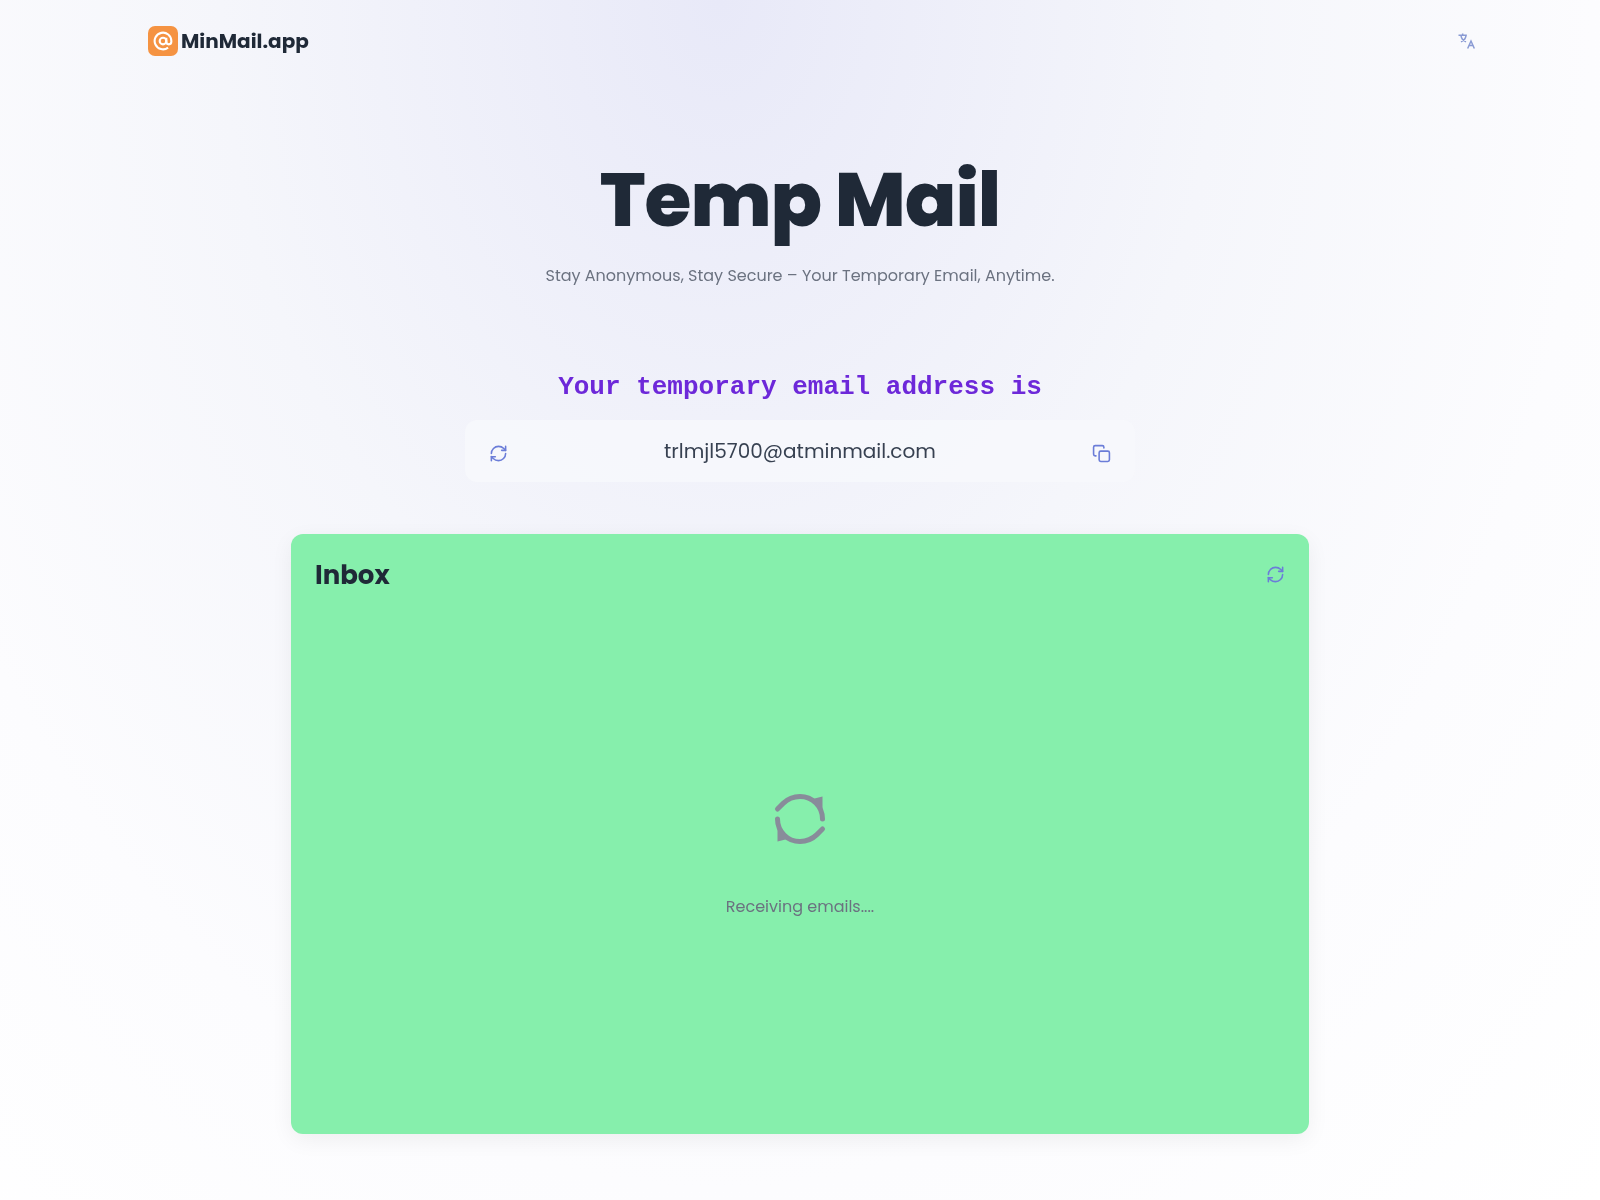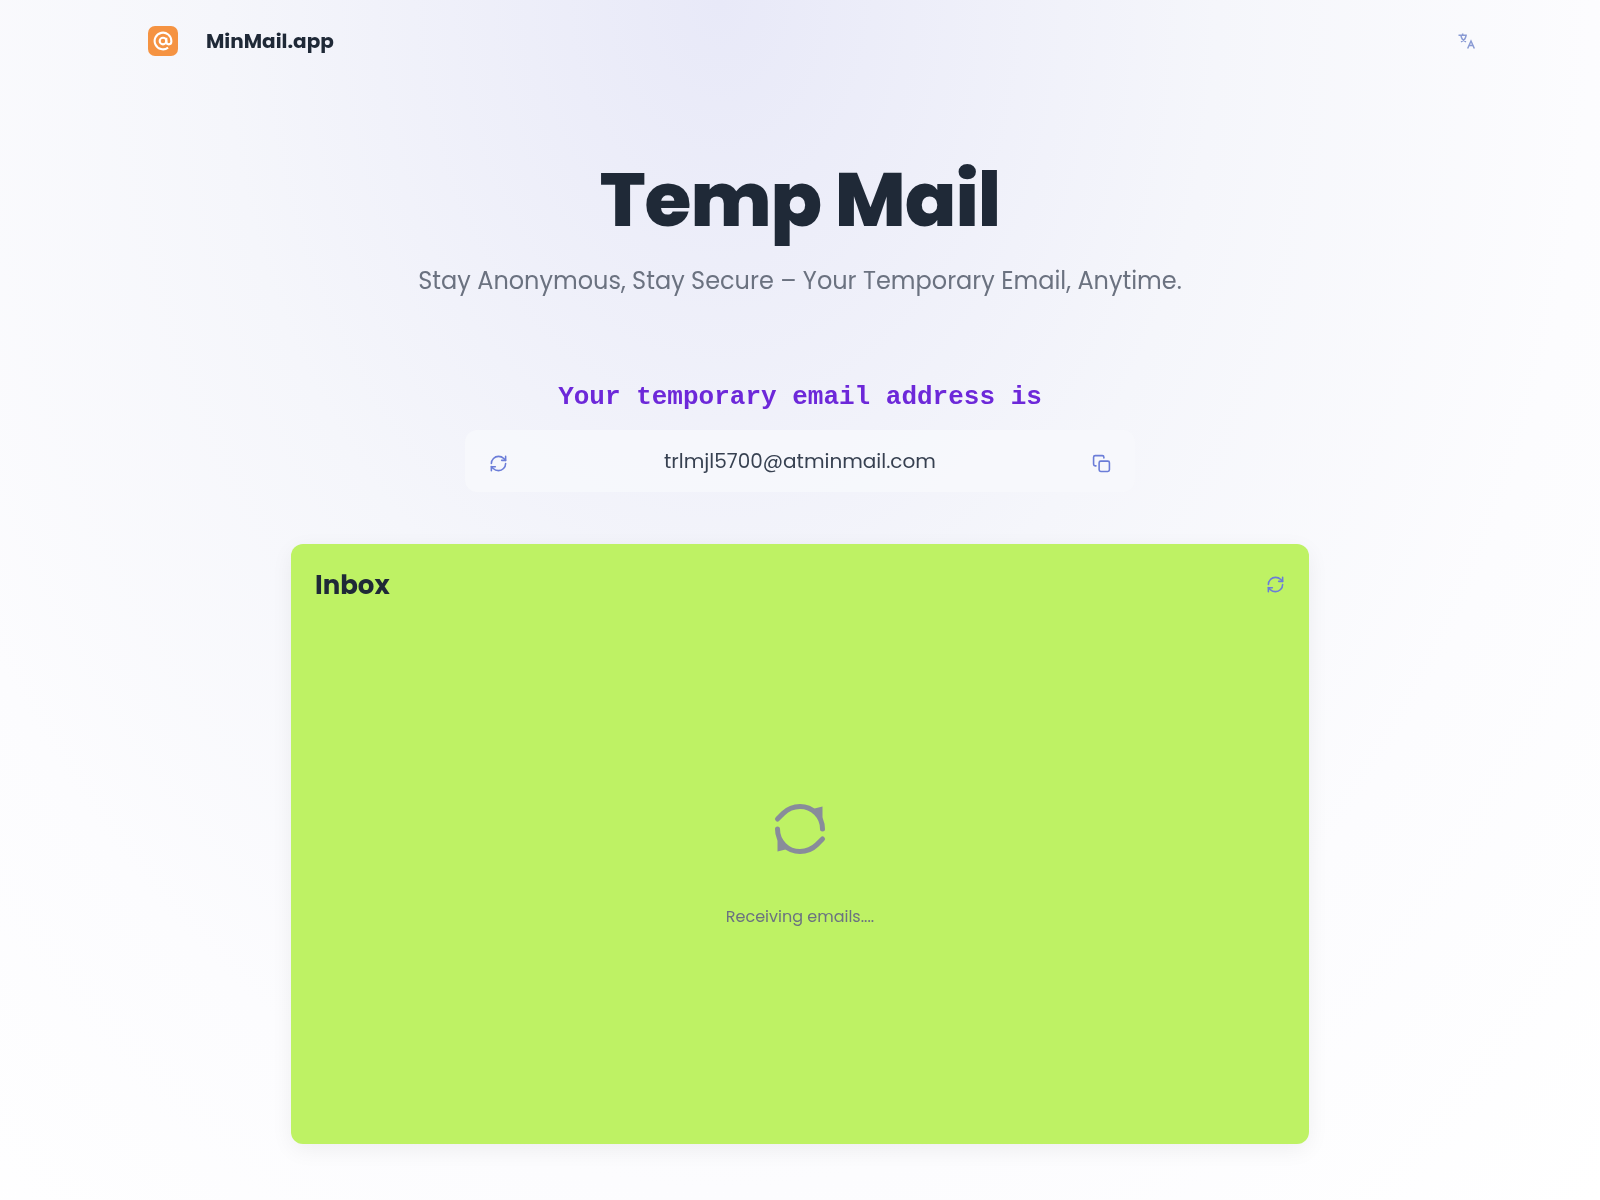--- a/index.html
+++ b/index.html
@@ -18,21 +18,21 @@
     .header {
       display: flex;
       justify-content: space-between;
       align-items: center;
       padding: 26px 120px;
     }
 
     .logo-section {
       display: flex;
       align-items: center;
-      gap: 28px;
+      gap: 3px;
       padding-left: 28px;
     }
 
     .logo-icon {
       width: 30px;
       height: 30px;
       background: #f59342;
       border-radius: 7px;
       display: flex;
       align-items: center;
@@ -77,21 +77,21 @@
     }
 
     .hero-title {
       font-size: 76px;
       font-weight: 800;
       color: #1f2937;
       letter-spacing: -1px;
     }
 
     .hero-subtitle {
-      font-size: 24px;
+      font-size: 16px;
       color: #6b7280;
       margin-top: 6px;
     }
 
     .email-section {
       margin-top: 72px;
       text-align: center;
       width: 100%;
     }
 
@@ -131,21 +131,21 @@
     }
 
     .email-address {
       font-size: 20px;
       color: #374151;
       flex: 1;
       text-align: center;
     }
 
     .inbox-card {
-      background: #bef264;
+      background: #86efac;
       border-radius: 12px;
       box-shadow: 0 6px 22px rgba(0, 0, 0, 0.06);
       width: 1018px;
       max-width: 100%;
       margin-top: 40px;
       padding: 22px 24px;
       min-height: 600px;
       display: flex;
       flex-direction: column;
     }

